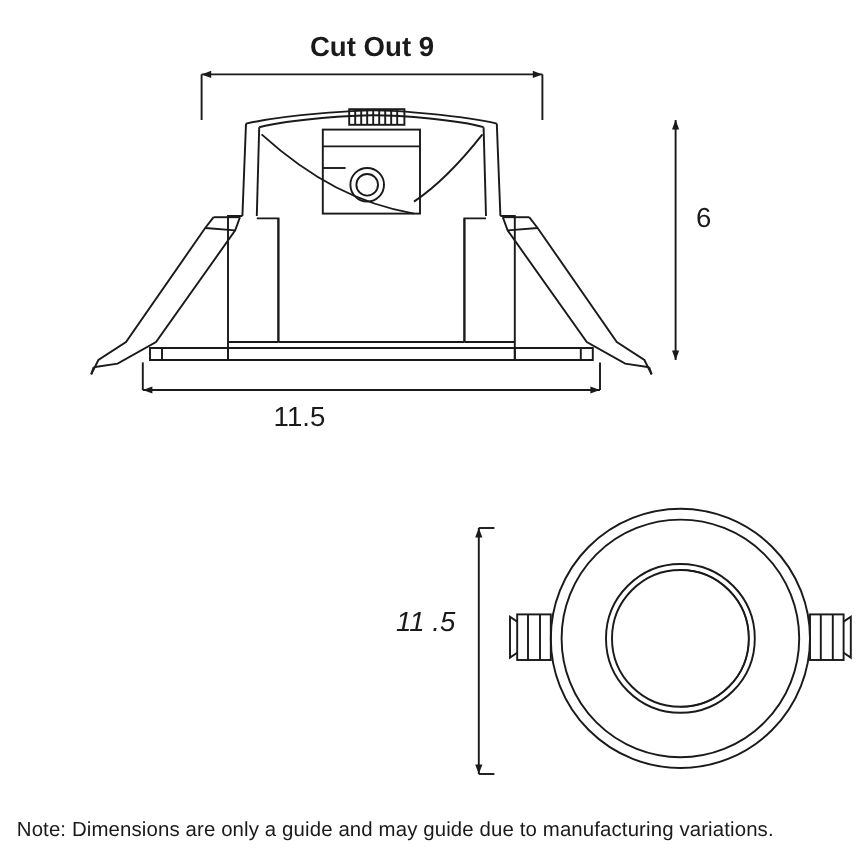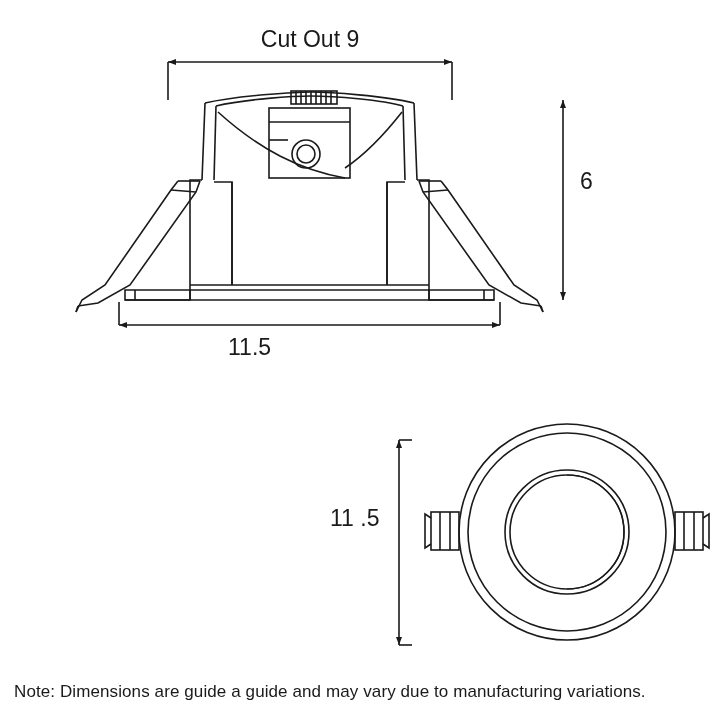--- a/index.html
+++ b/index.html
@@ -27,37 +27,39 @@
     font-family: "Liberation Sans", sans-serif;
     color: #1a1a1a;
     white-space: nowrap;
   }
   #cutout-label {
     left: 0;
     top: 26px;
     width: 620px;
     text-align: center;
     font-size: 23px;
+    font-weight: bold;
   }
   #height-label {
     left: 580px;
     top: 168px;
     font-size: 23px;
   }
   #width-label {
     left: 228px;
     top: 334px;
     width: 180px;
     text-align: left;
     font-size: 23px;
   }
   #diameter-label {
     left: 330px;
     top: 505px;
     font-size: 23px;
+    font-style: italic;
   }
   #note-text {
     position: absolute;
     left: 14px;
     top: 682px;
     font-size: 17px;
     color: #1a1a1a;
     letter-spacing: 0.1px;
   }
 </style>
@@ -196,13 +198,13 @@
     </g>
 
   </g>
 </svg>
 
 <div class="dim-label" id="cutout-label">Cut Out 9</div>
 <div class="dim-label" id="height-label">6</div>
 <div class="dim-label" id="width-label">11.5</div>
 <div class="dim-label" id="diameter-label">11 .5</div>
 
-<div id="note-text">Note: Dimensions are guide a guide and may vary due to manufacturing variations.</div>
+<div id="note-text">Note: Dimensions are only a guide and may guide due to manufacturing variations.</div>
 
 </body></html>

